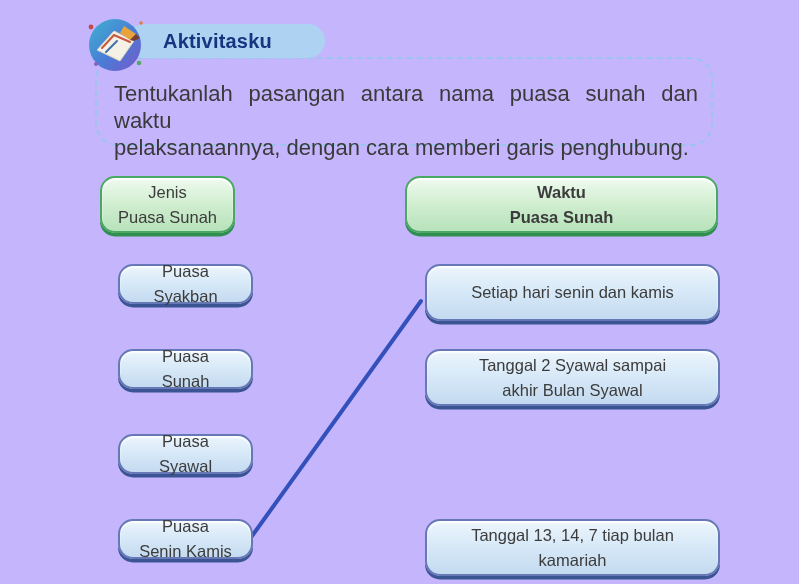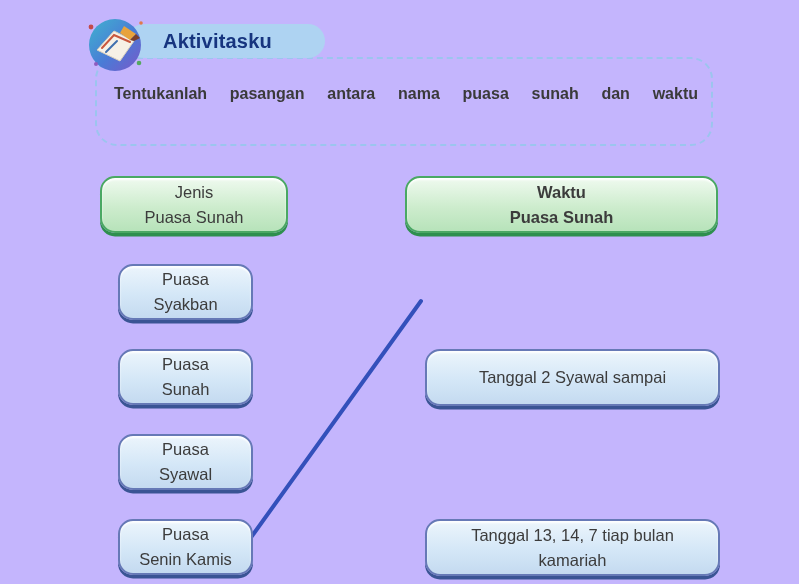--- a/index.html
+++ b/index.html
@@ -18,44 +18,44 @@
   }
   .header-title { font-size:20px; font-weight:bold; color:#17357f; letter-spacing:.2px; }
   .header-icon { position:absolute; left:84px; top:14px; width:62px; height:62px; z-index:4; }
 
   
   .instruction-box {
     position:absolute; left:95px; top:57px; width:618px; height:89px;
     border:2px dashed #9cc5ee; border-radius:22px;
     padding:21px 16px 0 17px; z-index:1;
   }
-  .instr-line { width:584px; font-size:16px; line-height:27px; color:#3a3a3a;font-weight:bold; }
+  .instr-line { width:584px; font-size:22px; line-height:27px; color:#3a3a3a; }
   .instr-line.justify { text-align:justify; text-align-last:justify; }
 
   
   .match-box {
     position:absolute; display:flex; flex-direction:column;
     align-items:center; justify-content:center; text-align:center;
     font-size:16.5px; line-height:25px; color:#3c3c3c;
     border-radius:15px; z-index:2;
   }
   .match-box span:empty { display:none; }
   .green {
     background:linear-gradient(180deg,#effaef 0%,#cdeccd 55%,#b7e3ba 100%);
     border:2px solid #4aa863;
     box-shadow:0 3.5px 0 #2e8f4e, inset 0 2px 2px rgba(255,255,255,.95);
   }
   .blue {
     background:linear-gradient(180deg,#ecf5fc 0%,#d4e7f7 55%,#c4daf0 100%);
     border:2px solid #6679b6;
     box-shadow:0 3.5px 0 #3a5494, inset 0 2px 2px rgba(255,255,255,.95);
   }
-  .hdr-left  { left:100px; top:176px; width:188px; height:57px; }
+  .hdr-left  { left:100px; top:176px; width:135px; height:57px; }
   .hdr-right { left:405px; top:176px; width:313px; height:57px;font-weight:bold; }
-  .l-col { left:118px; width:135px; height:56px; }
+  .l-col { left:118px; width:135px; height:40px; }
   .r-col { left:425px; width:295px; height:57px; }
   .row1 { top:264px; } .row2 { top:349px; } .row3 { top:434px; } .row4 { top:519px; }
 
   
   .overlay { position:absolute; left:0; top:0; width:799px; height:584px; z-index:1; pointer-events:none; }
 </style>
 </head>
 <body>
 
 <div class="canvas">
@@ -82,20 +82,21 @@
     <circle cx="57" cy="9" r="1.8" fill="#e07b4a"></circle>
     <path d="M13 36 L30 17 L50 27 L36 47 Z" fill="#f6f1e6" stroke="#d8d0bd" stroke-width="1"></path>
     <path d="M18 34 L30 21 L46 28" fill="none" stroke="#c9573e" stroke-width="2" stroke-linecap="round"></path>
     <path d="M22 38 L33 27" fill="none" stroke="#3f6fae" stroke-width="2" stroke-linecap="round"></path>
     <polygon points="40,12 52,20 46,26 36,19" fill="#e8a33d"></polygon>
     <polygon points="52,20 56,24 50,27 46,26" fill="#7c3f2c"></polygon>
   </svg>
 
   <div class="instruction-box">
     <div class="instr-line justify">Tentukanlah pasangan antara nama puasa sunah dan waktu</div>
+    <div class="instr-line">pelaksanaannya, dengan cara memberi garis penghubung.</div>
   </div>
 
   <div class="match-box green hdr-left">
     <span>Jenis</span>
     <span>Puasa Sunah</span>
   </div>
   <div class="match-box green hdr-right">
     <span>Waktu</span>
     <span>Puasa Sunah</span>
   </div>
@@ -110,21 +111,26 @@
   </div>
   <div class="match-box blue l-col row3">
     <span>Puasa</span>
     <span>Syawal</span>
   </div>
   <div class="match-box blue l-col row4">
     <span>Puasa</span>
     <span>Senin Kamis</span>
   </div>
 
+  <div class="match-box blue r-col row1">
+    <span>Setiap hari senin dan kamis</span>
+
+  </div>
   <div class="match-box blue r-col row2">
     <span>Tanggal 2 Syawal sampai</span>
+    <span>akhir Bulan Syawal</span>
   </div>
   <div class="match-box blue r-col row4">
     <span>Tanggal 13, 14, 7 tiap bulan</span>
     <span>kamariah</span>
   </div>
 
 </div>
 
 </body></html>

